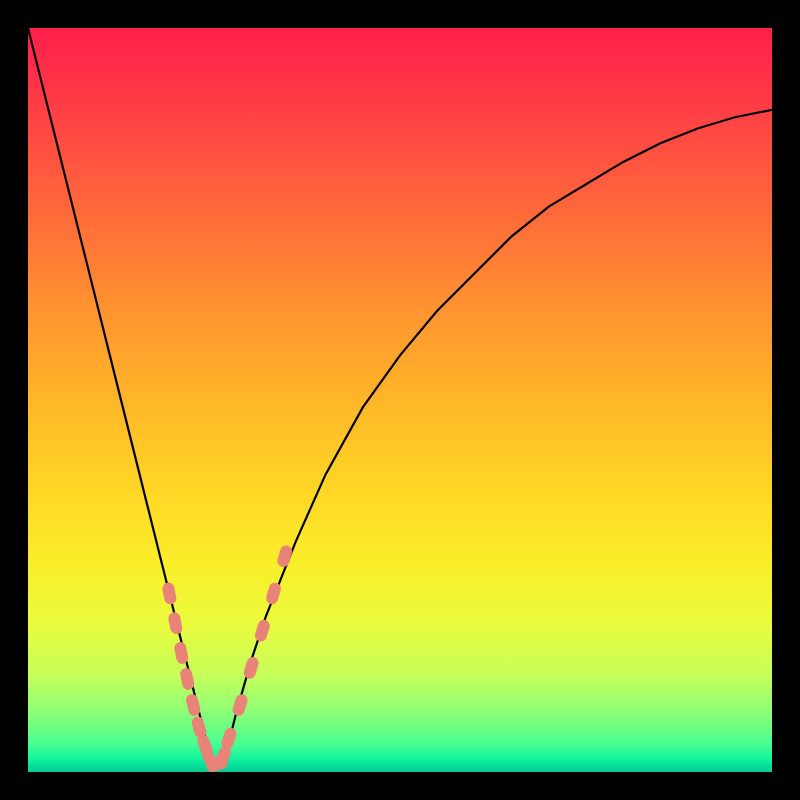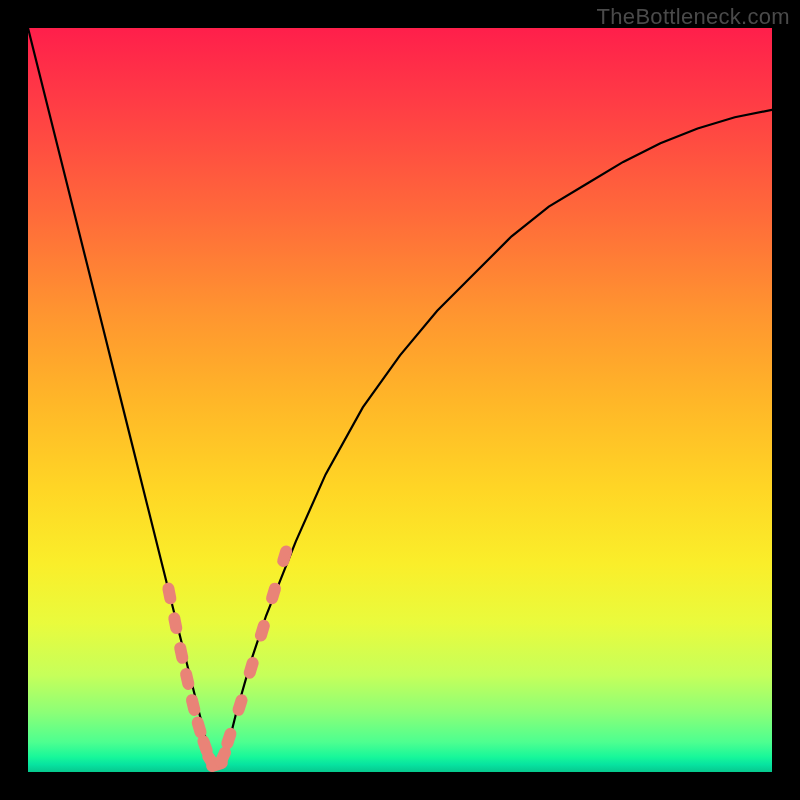--- a/index.html
+++ b/index.html
@@ -67,21 +67,20 @@
   }
   .marker {
     fill: #e98377;
     stroke: none;
   }
 </style>
 </head>
 <body>
 
 <div class="stage">
-  <div class="watermark">TheBottleneck.com</div>
 
   <div class="plot-area">
     <svg viewBox="0 0 744 744" preserveAspectRatio="none">
       <path id="curve-path" class="curve" d="M0.00 0.00 L14.88 59.52 L29.76 119.04 L44.64 178.56 L59.52 238.08 L74.40 297.60 L89.28 357.12 L104.16 416.64 L119.04 476.16 L133.92 535.68 L148.80 595.20 L156.24 624.96 L163.68 654.72 L171.12 684.48 L178.56 714.24 L186.00 736.56 L193.44 736.56 L200.88 714.24 L208.32 684.48 L223.20 632.40 L238.08 587.76 L252.96 550.56 L267.84 513.36 L297.60 446.40 L334.80 379.44 L372.00 327.36 L409.20 282.72 L446.40 245.52 L483.60 208.32 L520.80 178.56 L558.00 156.24 L595.20 133.92 L632.40 115.32 L669.60 100.44 L706.80 89.28 L744.00 81.84"></path>
       <g id="marker-group">
           <rect x="-11.00" y="-6.00" width="22" height="12" rx="6" ry="6" class="marker" transform="translate(141.36,565.44) rotate(78.7)"></rect>
           <rect x="-11.00" y="-6.00" width="22" height="12" rx="6" ry="6" class="marker" transform="translate(147.31,595.20) rotate(78.7)"></rect>
           <rect x="-11.00" y="-6.00" width="22" height="12" rx="6" ry="6" class="marker" transform="translate(153.26,624.96) rotate(78.0)"></rect>
           <rect x="-11.00" y="-6.00" width="22" height="12" rx="6" ry="6" class="marker" transform="translate(159.22,651.00) rotate(77.1)"></rect>
           <rect x="-11.00" y="-6.00" width="22" height="12" rx="6" ry="6" class="marker" transform="translate(165.17,677.04) rotate(76.2)"></rect>

